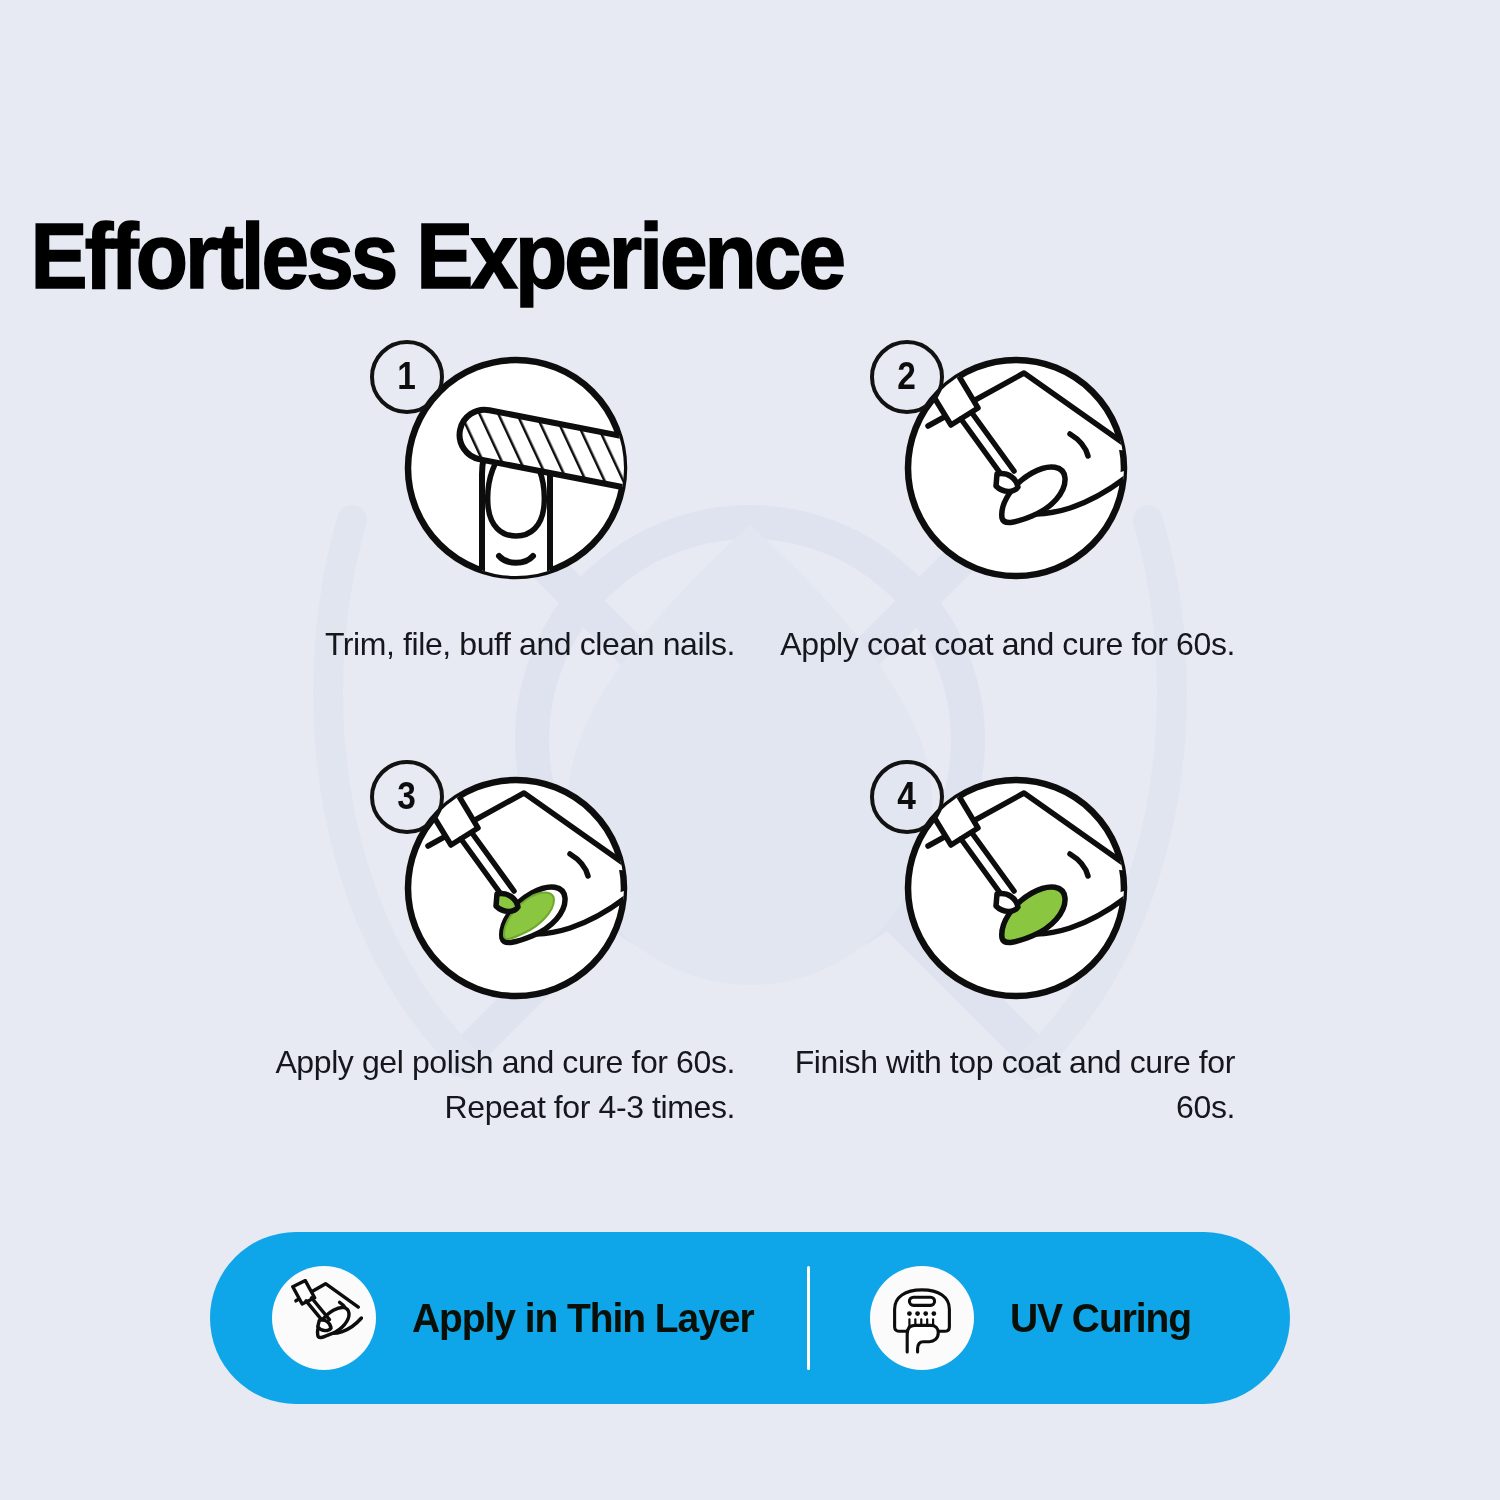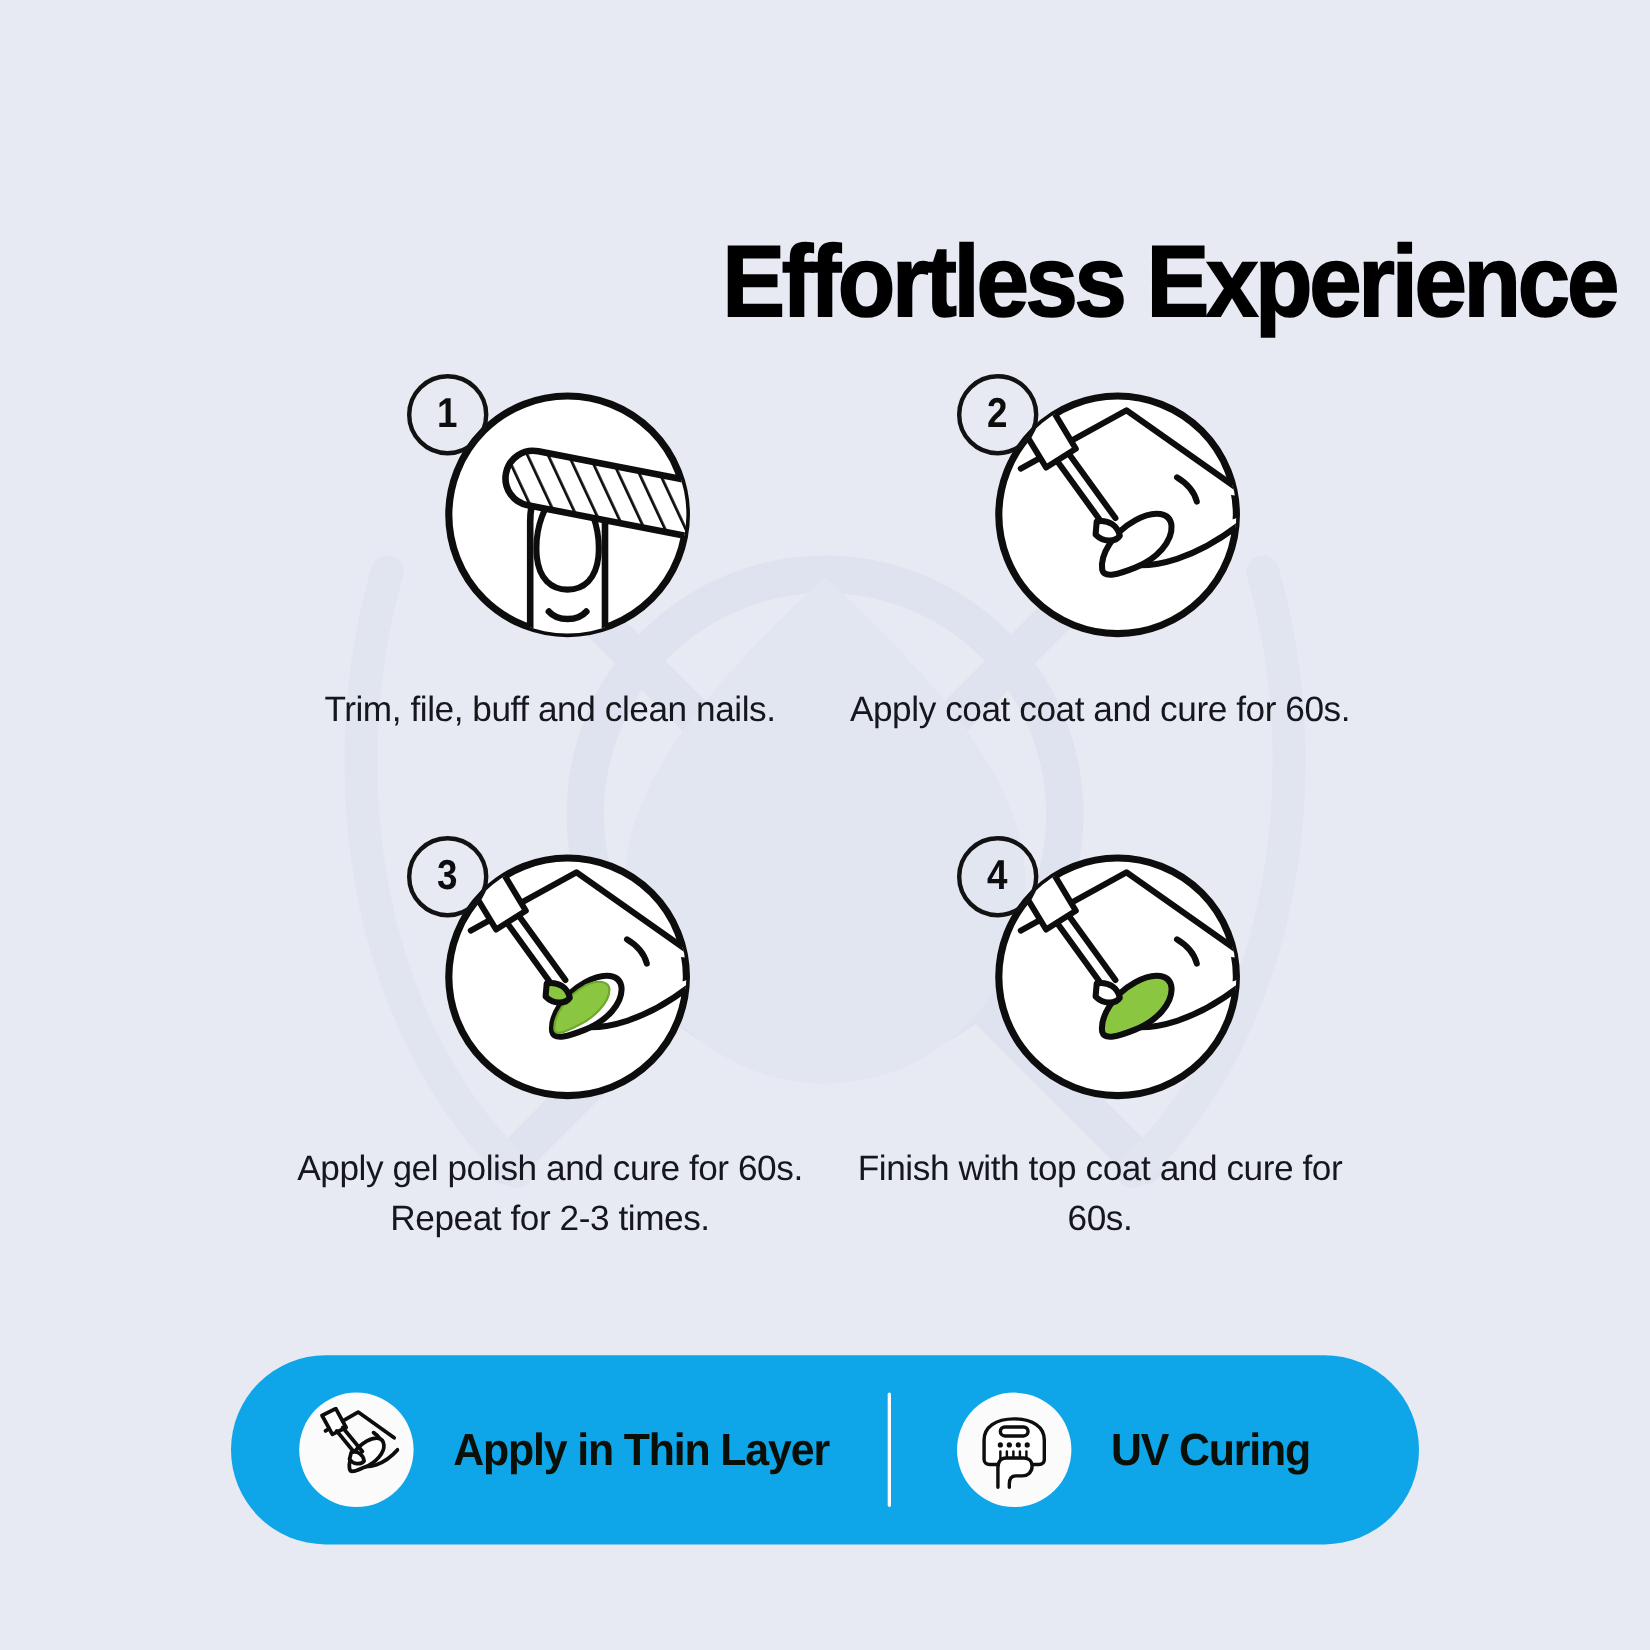--- a/index.html
+++ b/index.html
@@ -31,21 +31,21 @@
     width: 1500px;
     height: 1500px;
   }
 
   
   #title-wrap {
     position: absolute;
     left: 0;
     top: 148px;
     width: 1500px;
-    text-align: right;
+    text-align: left;
   }
   #page-title {
     display: inline-block;
     font-family: "Liberation Sans", sans-serif;
     font-weight: 700;
     font-size: 92px;
     line-height: 1;
     letter-spacing: -3.2px;
     color: #000000;
     transform: scaleX(0.93);
@@ -101,21 +101,21 @@
     position: absolute;
     left: 44px;
     top: 20px;
     width: 224px;
     height: 224px;
     z-index: 3;
   }
   .step-caption {
     margin-top: 24px;
     width: 470px;
-    text-align: center;
+    text-align: right;
     font-family: "Liberation Sans", sans-serif;
     font-size: 32px;
     line-height: 1.42;
     color: #16171c;
     letter-spacing: -0.4px;
   }
   .step.row2 .step-caption { margin-top: 22px; }
 
   
   #footer {
@@ -287,21 +287,21 @@
                      C 150 135 136 150 120 157 C 109 162 101 166 100 160 Z" fill="#8ac63f" stroke="#6ea82e" stroke-width="2"></path>
             <g fill="none" stroke="#0d0d0d" stroke-width="5.5" stroke-linecap="round" stroke-linejoin="round">
               <path d="M 22 28 L 50 12 L 74 52 L 47 69 Z" fill="#ffffff"></path>
               <path d="M 57 63 L 99 121"></path>
               <path d="M 68 57 L 110 115"></path>
             </g>
             <path d="M 93 118 C 104 116 112 122 114 131 C 110 137 99 137 92 130 Z" fill="#8ac63f" stroke="#0d0d0d" stroke-width="5.5" stroke-linejoin="round"></path>
           </g>
         </svg>
       </div>
-      <div class="step-caption">Apply gel polish and cure for 60s. Repeat for 2-3 times.</div>
+      <div class="step-caption">Apply gel polish and cure for 60s. Repeat for 4-3 times.</div>
     </div>
 
     <div class="step row2">
       <div class="step-art">
         <div class="step-badge">
           <span>4</span>
         </div>
         <svg class="step-circle" viewBox="0 0 224 224" xmlns="http://www.w3.org/2000/svg">
           <defs>
               <clipPath id="clip4">

